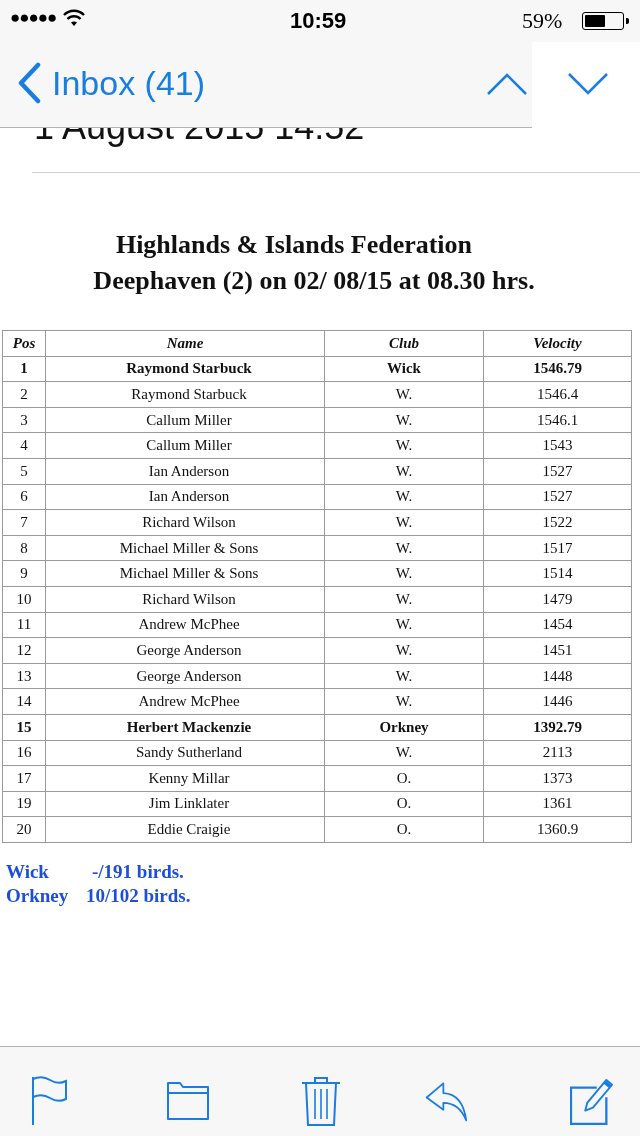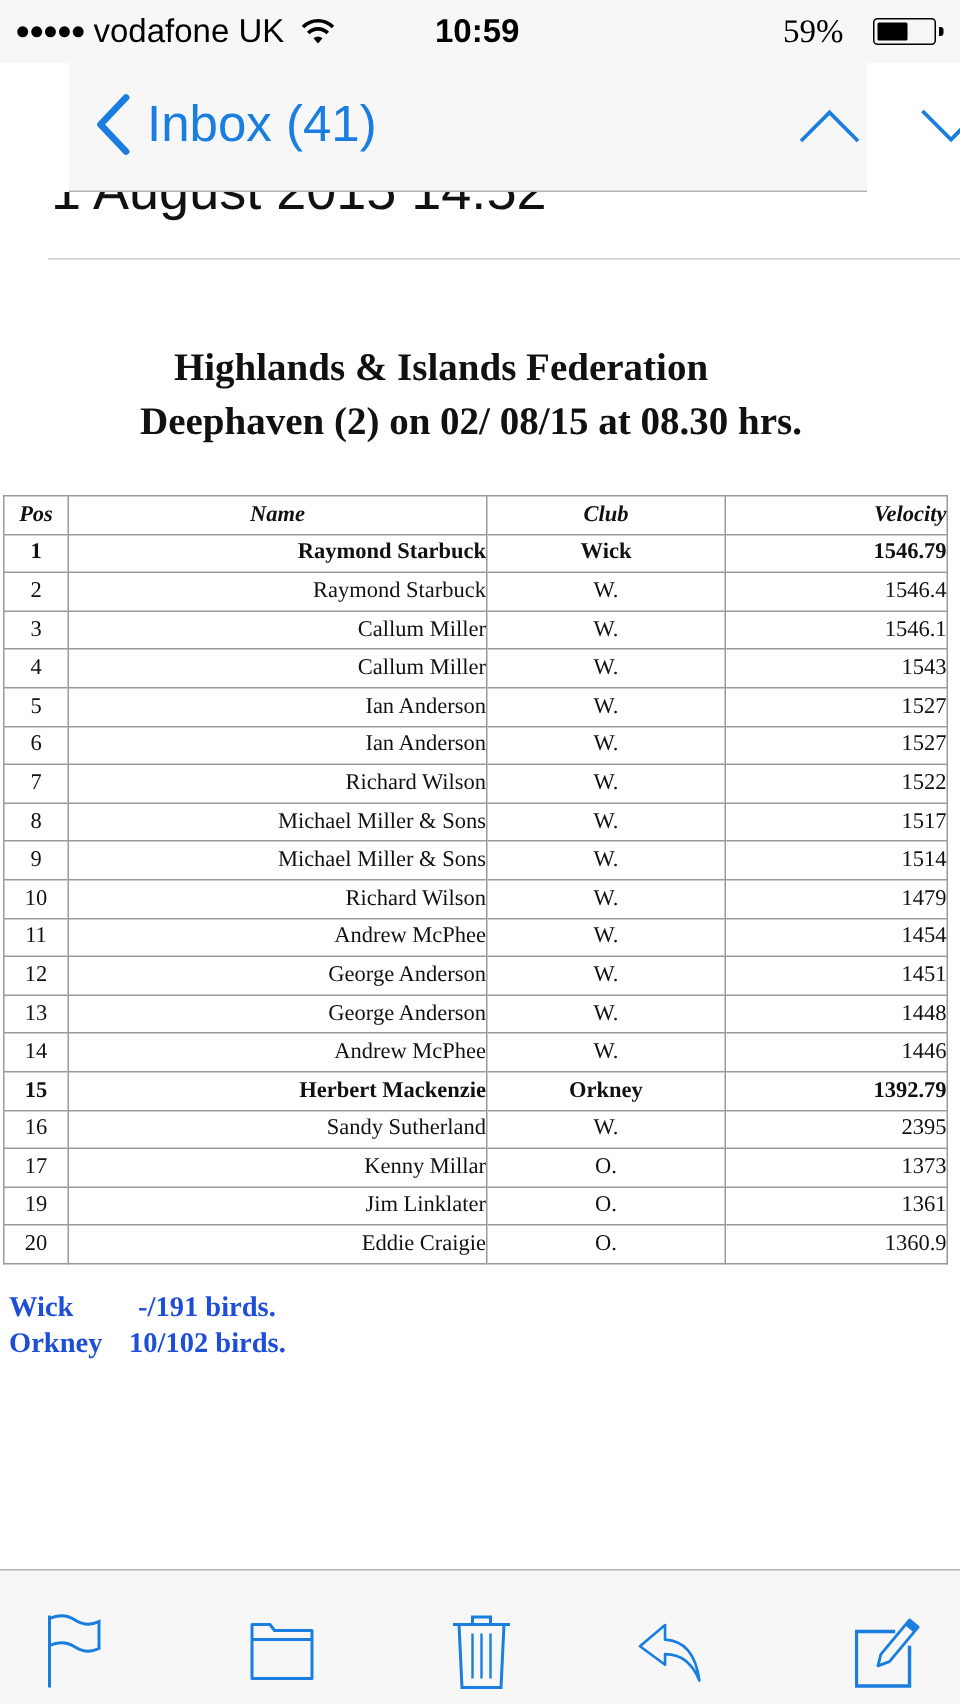--- a/index.html
+++ b/index.html
@@ -7,52 +7,51 @@
   .statusbar { position:absolute; left:0; top:0; width:640px; height:42px; background:#f7f7f7; color:#000; font-size:22px; }
   .statusbar .left { position:absolute; left:10px; top:8px; display:flex; align-items:center; }
   .dots { letter-spacing:-1px; font-size:17px; margin-right:6px; }
   .carrier { margin-right:10px; }
   .wifi { width:24px; height:20px; margin-right:18px; }
   .time { position:absolute; left:290px; top:8px; font-weight:bold; }
   .battery-pct { position:absolute; left:522px; top:8px;font-family:Liberation Serif, serif; }
   .battery { position:absolute; left:582px; top:12px; width:42px; height:18px; border:1.5px solid #000; border-radius:3px; box-sizing:border-box; }
   .battery .fill { position:absolute; left:2px; top:2px; bottom:2px; background:#000; border-radius:1px; }
   .battery .nub { position:absolute; right:-6px; top:5px; width:3px; height:6px; background:#000; border-radius:0 2px 2px 0; }
-  .navbar { position:absolute; left:0; top:42px; width:532px; height:86px; background:#f7f7f7; border-bottom:1px solid #b2b2b2; box-sizing:border-box;margin-left:46px; }
+  .navbar { position:absolute; left:0; top:42px; width:532px; height:86px; background:#f7f7f7; border-bottom:1px solid #b2b2b2; box-sizing:border-box; }
   .back { position:absolute; left:16px; top:20px; display:flex; align-items:center; color:#1a7ee0; font-size:34px; cursor:pointer; }
   .back svg { width:26px; height:42px; margin-right:10px; }
   .nav-arrow { position:absolute; top:24px; width:44px; height:36px; cursor:pointer; }
   .content { position:absolute; left:0; top:128px; width:640px; height:918px; overflow:hidden; background:#fff;text-decoration:underline; }
   .date-peek { position:absolute; left:34px; top:-22px; font-size:36px; color:#111; white-space:nowrap; }
   .sep { position:absolute; left:32px; right:0; top:44px; height:1px; background:#cfcfcf; }
   .doc-title { position:absolute; left:0; width:640px; text-align:center; font-family:"Liberation Serif", serif; font-weight:bold; color:#111; }
   .t1 { top:102px; font-size:26px; left:-26px; }
   .t2 { top:138px; font-size:26px; left:-6px; }
   table.results { position:absolute; left:2px; top:202px; width:630px; border-collapse:collapse; font-family:"Liberation Serif", serif; color:#111; font-size:15px;padding-left:33px; }
   table.results td, table.results th { border:1px solid #9a9a9a; height:24.6px; padding:0; }
   table.results th { font-style:italic; font-weight:bold; font-size:15px; }
   .c-pos { width:42px; text-align:center; }
-  .c-name { width:270px; text-align:right; padding-left:8px !important; }
+  .c-name { width:270px; text-align:center; padding-left:8px !important; }
   th.c-name { text-align:center; padding-left:0 !important; }
   .c-club { width:158px; text-align:center; }
-  .c-vel { text-align:right; }
+  .c-vel { text-align:center; }
   tr.bold td { font-weight:bold; }
   .footer-notes { position:absolute; left:6px; top:732px; font-family:"Liberation Serif", serif; font-weight:bold; color:#1d4ed8; font-size:19px; line-height:24px; width:620px; }
   .footer-notes .k { display:inline-block; }
   .toolbar { position:absolute; left:0; top:1046px; width:640px; height:90px; background:#f7f7f7; border-top:1px solid #b2b2b2; box-sizing:border-box; }
   .tb-btn { position:absolute; top:28px; width:44px; height:52px; cursor:pointer; }
   .tb-btn svg { width:100%; height:100%; }
 </style>
 </head>
 <body>
 
 <div class="statusbar">
   <div class="left">
     <span class="dots">●●●●●</span>
-    <span class="carrier">vodafone UK</span>
     <svg class="wifi" viewBox="0 0 24 20">
       <path d="M12 18 L9 14.5 A5 5 0 0 1 15 14.5 Z" fill="#000"></path>
       <path d="M5.5 11 A9 9 0 0 1 18.5 11" stroke="#000" stroke-width="2.4" fill="none"></path>
       <path d="M2 7 A14 14 0 0 1 22 7" stroke="#000" stroke-width="2.4" fill="none"></path>
     </svg>
   </div>
   <span class="time">10:59</span>
   <span class="battery-pct">59%</span>
   <div class="battery">
     <div class="fill" id="battery-fill" style="width: 20.06px;"></div>
@@ -183,21 +182,21 @@
         <tr class="bold">
           <td class="c-pos">15</td>
           <td class="c-name">Herbert Mackenzie</td>
           <td class="c-club">Orkney</td>
           <td class="c-vel">1392.79</td>
         </tr>
         <tr>
           <td class="c-pos">16</td>
           <td class="c-name">Sandy Sutherland</td>
           <td class="c-club">W.</td>
-          <td class="c-vel">2395</td>
+          <td class="c-vel">2113</td>
         </tr>
         <tr>
           <td class="c-pos">17</td>
           <td class="c-name">Kenny Millar</td>
           <td class="c-club">O.</td>
           <td class="c-vel">1373</td>
         </tr>
         <tr>
           <td class="c-pos">19</td>
           <td class="c-name">Jim Linklater</td>

